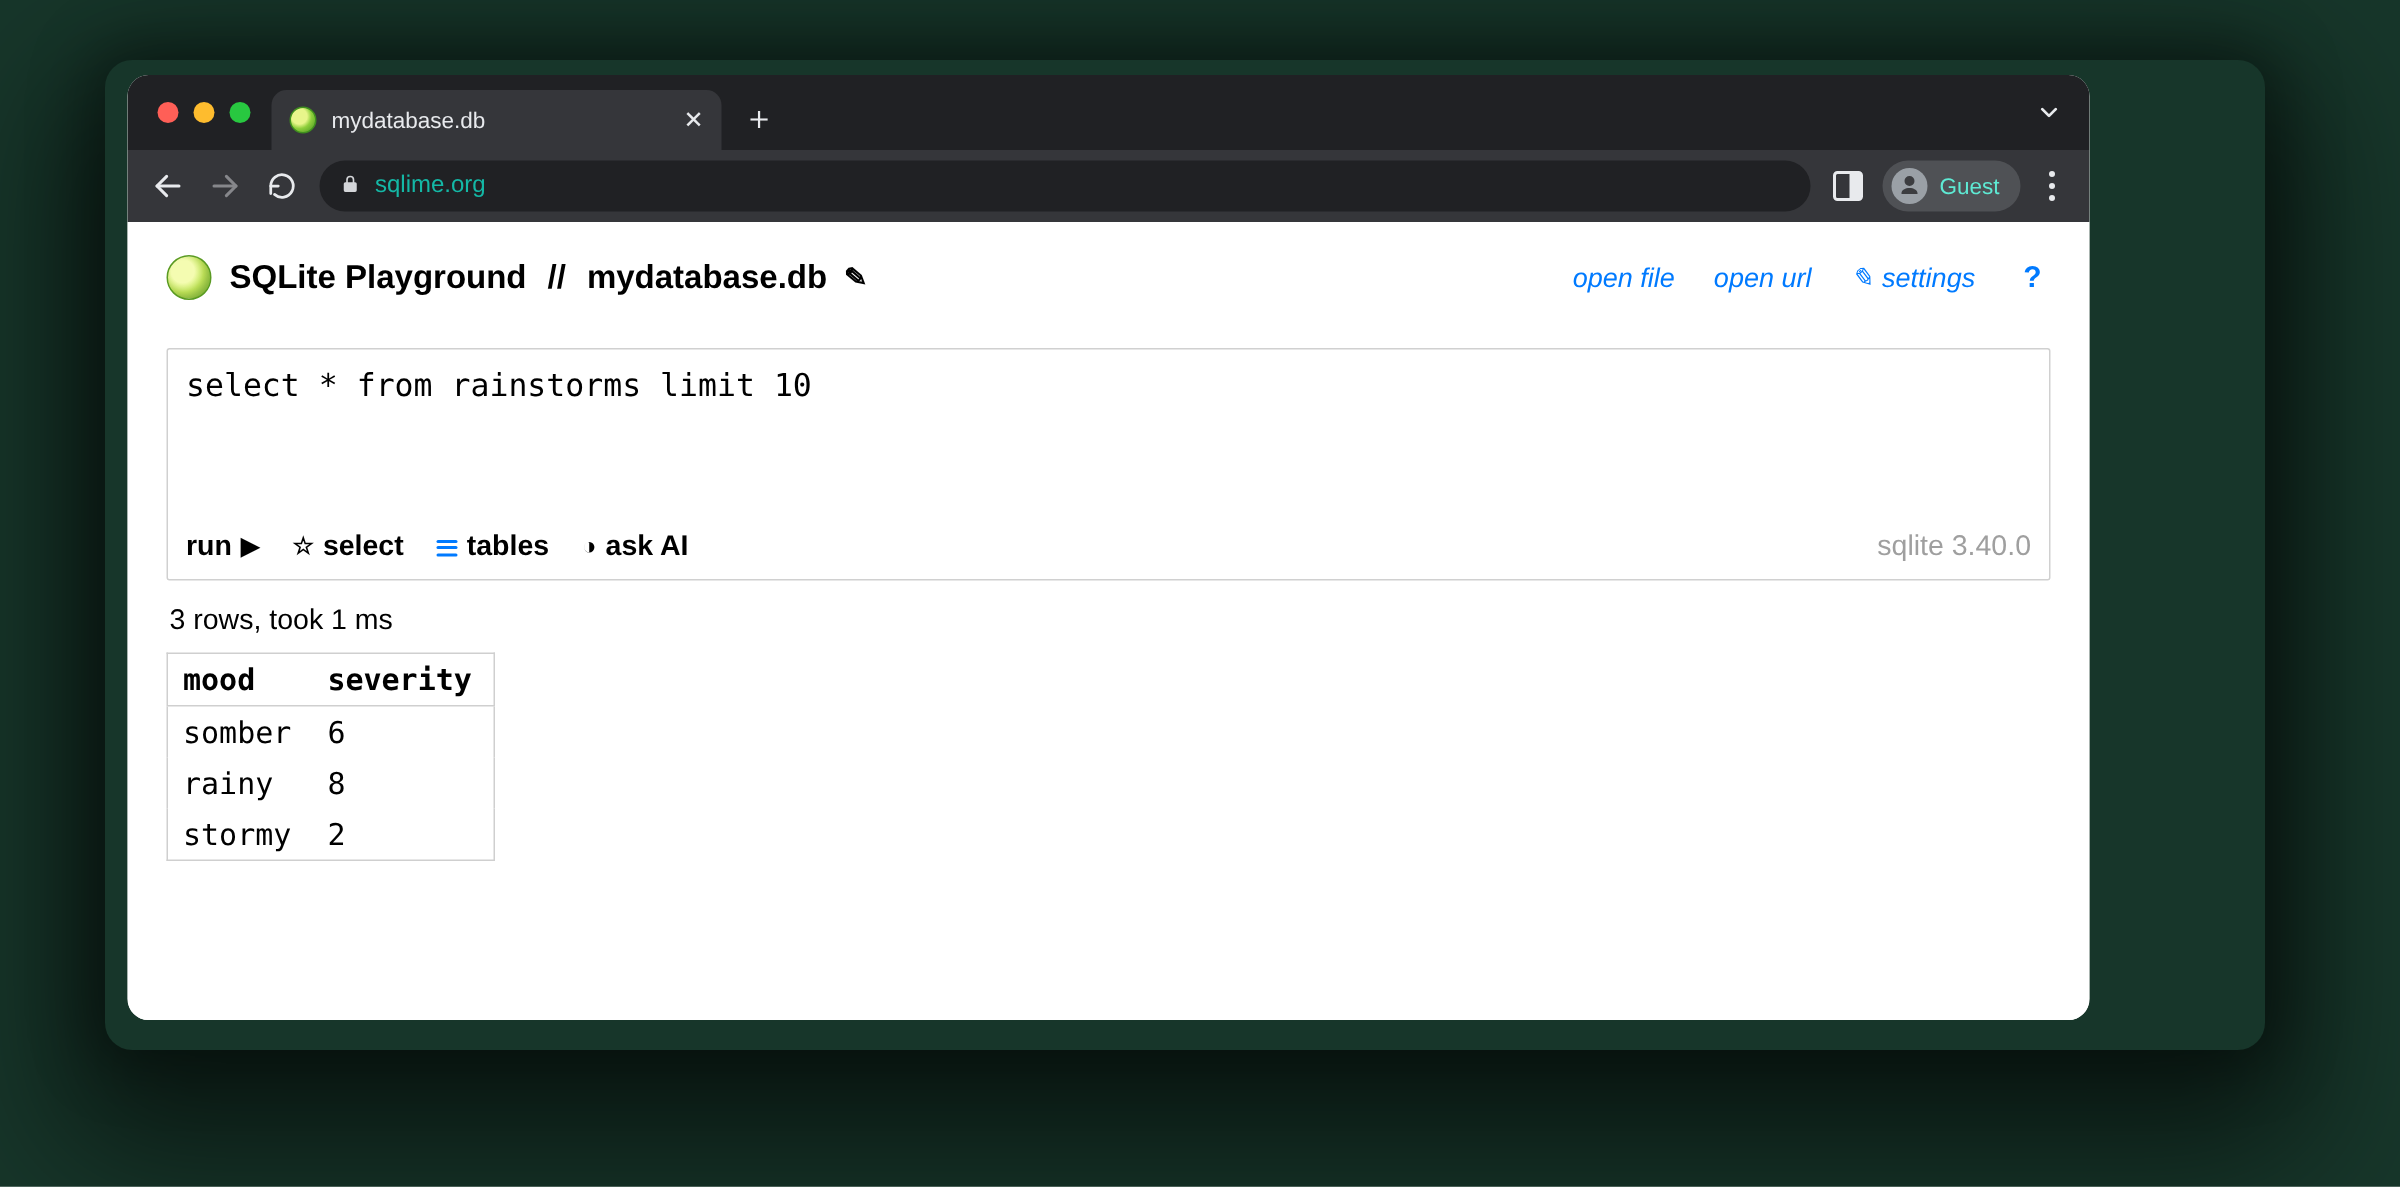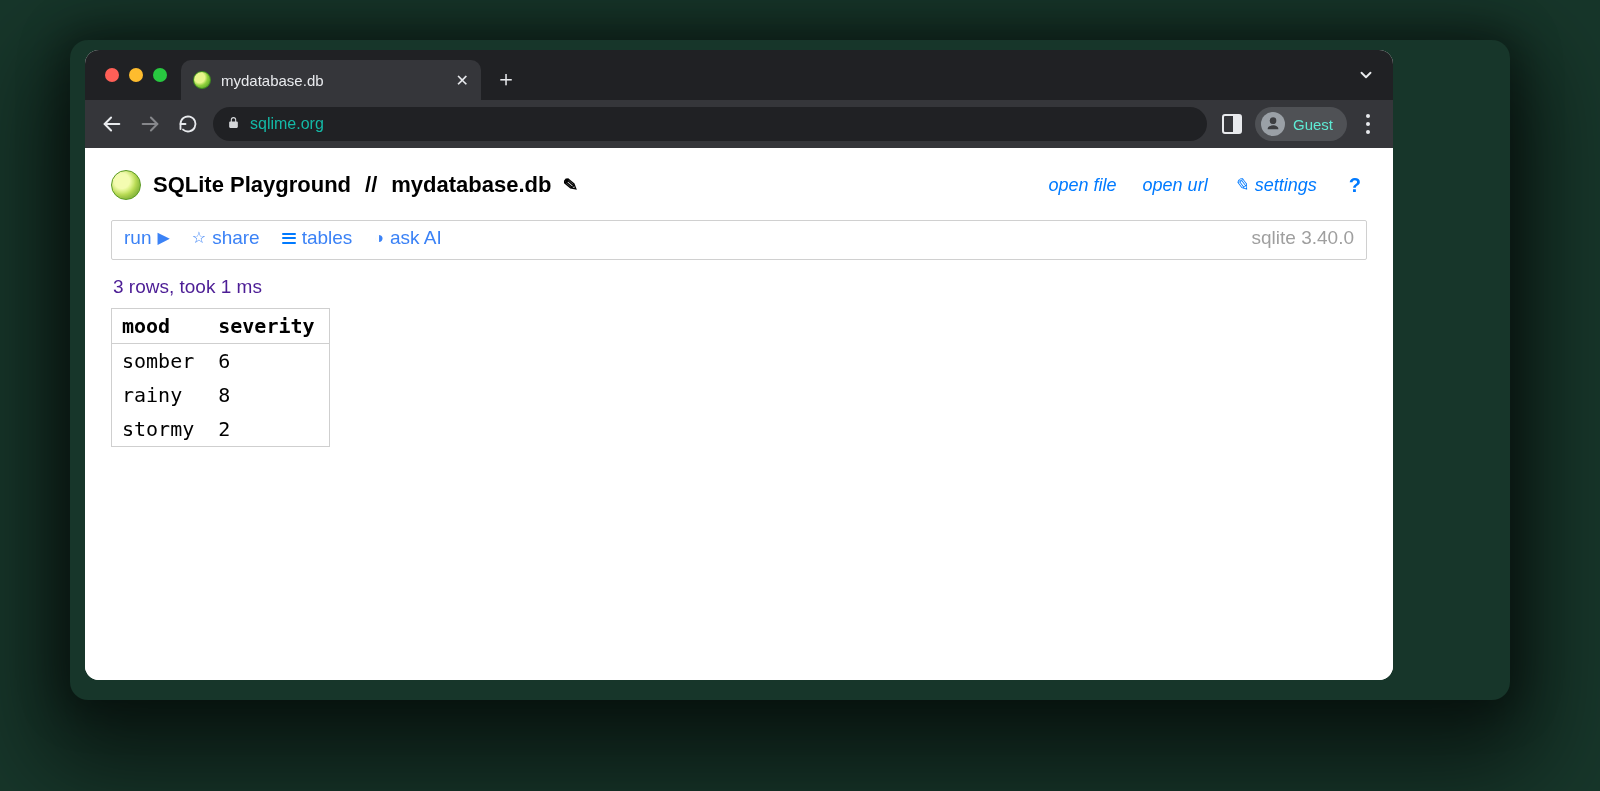--- a/index.html
+++ b/index.html
@@ -156,21 +156,21 @@
     background: #fff;
     padding: 22px 26px;
     color: #000;
     height: calc(100% - 98px);
     overflow: auto;
   }
   .page-header {
     display: flex;
     align-items: center;
     justify-content: space-between;
-    margin-bottom: 20px;
+    margin-bottom: 32px;
   }
   .ph-left {
     display: flex; align-items: center; gap: 12px;
     font-size: 22px; font-weight: 700;
   }
   .logo {
     width: 30px; height: 30px; border-radius: 50%;
     background: radial-gradient(circle at 35% 35%, #f4fcb1 0 30%, #c3e85a 55%, #6fb92e 100%);
     border: 1px solid #5a9a22;
     box-shadow: inset -3px -3px 6px rgba(0,0,0,0.15);
@@ -211,36 +211,36 @@
     background: transparent;
   }
   .editor-toolbar {
     display: flex;
     align-items: center;
     justify-content: space-between;
     padding: 6px 12px 10px 12px;
   }
   .et-left { display: flex; gap: 22px; align-items: center; }
   .et-action {
-    color: #3b82f6;
+    color: #000000;
     font-size: 19px;
     cursor: pointer;
-    display: flex; align-items: center; gap: 6px;
+    display: flex; align-items: center; gap: 6px; font-weight: bold;
   }
   .et-action .ico { font-size: 16px; line-height: 1; }
   .sqlite-ver {
     color: #9f9f9f;
     font-size: 19px;
     margin-left: 40px;
   }
   
   .status {
     margin: 16px 2px 10px 2px;
     font-size: 19px;
-    color: #4c1d95;
+    color: #000000;
   }
   .result-table {
     border: 1px solid #cfcfcf;
     border-collapse: collapse;
     font-family: ui-monospace, SFMono-Regular, Menlo, Consolas, monospace;
     font-size: 20px;
   }
   .result-table th, .result-table td {
     padding: 5px 14px 5px 10px;
     text-align: left;
@@ -343,29 +343,30 @@
             </span>
           <span class="ph-link">
             <span>✎</span>
             <span>settings</span>
           </span>
           <span class="ph-help">?</span>
         </div>
       </div>
 
       <div class="editor-box">
+        <textarea class="editor-area" spellcheck="false" style="">select * from rainstorms limit 10</textarea>
         <div class="editor-toolbar">
           <div class="et-left">
             <span class="et-action">
               <span>run</span>
               <span class="ico">▶</span>
             </span>
             <span class="et-action">
               <span class="ico">☆</span>
-              <span>share</span>
+              <span>select</span>
             </span>
             <span class="et-action">
               <span class="hamburger-ico">
                   <span></span>
                   <span></span>
                   <span></span>
                 </span>
               <span>tables</span>
             </span>
             <span class="et-action">

